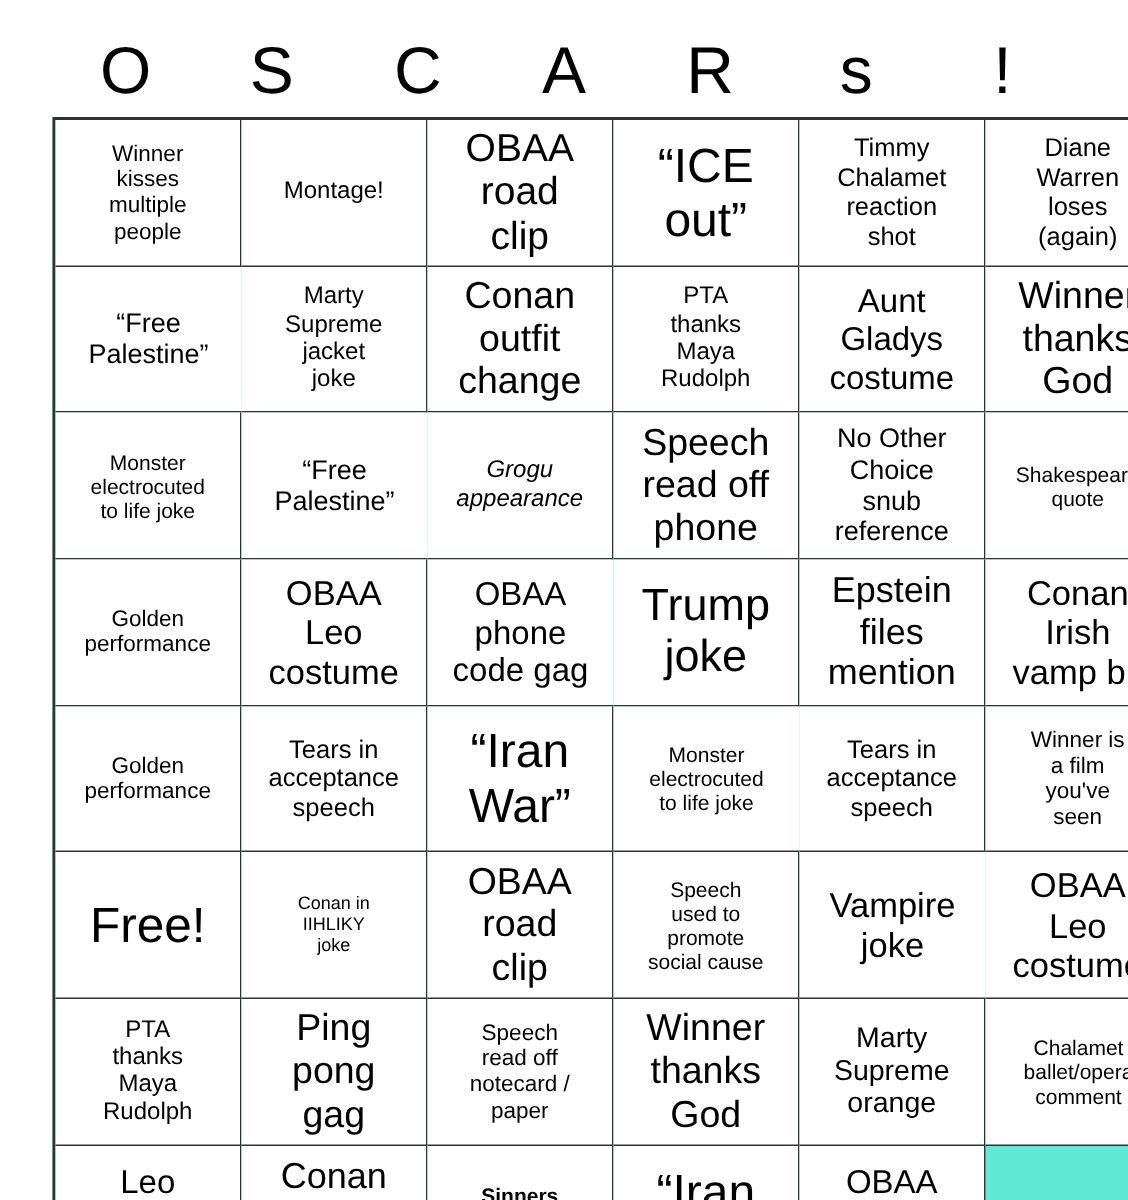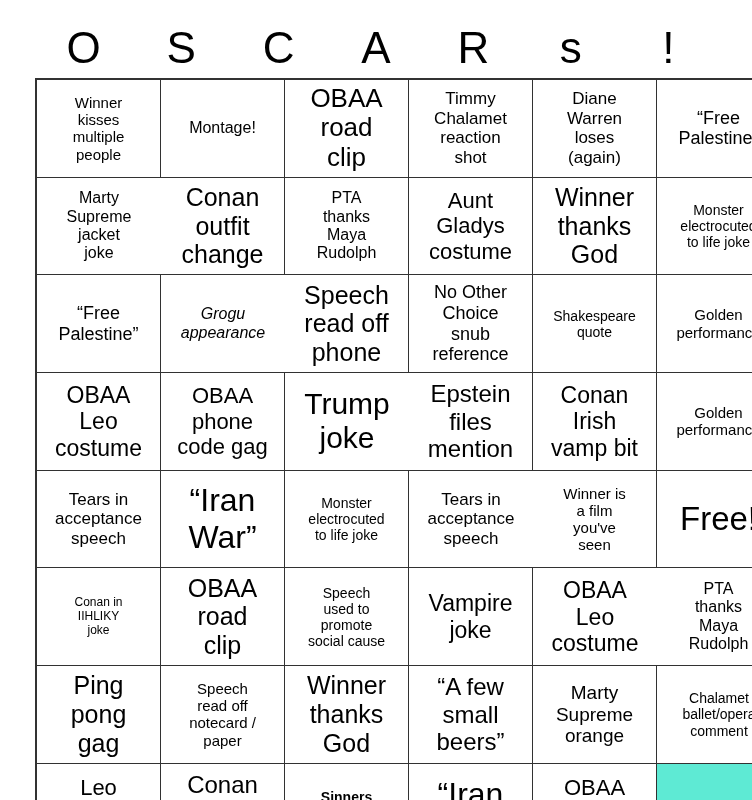--- a/index.html
+++ b/index.html
@@ -80,20 +80,22 @@
 
     <div class="board">
         <div class="cell" style="font-size: 15px;">Winner
 kisses
 multiple
 people</div>
         <div class="cell" style="font-size: 16px;">Montage!</div>
         <div class="cell" style="font-size: 26px;">OBAA
 road
 clip</div>
+        <div class="cell" style="font-size: 32px;">“ICE
+out”</div>
         <div class="cell" style="font-size: 17px;">Timmy
 Chalamet
 reaction
 shot</div>
         <div class="cell" style="font-size: 17px;">Diane
 Warren
 loses
 (again)</div>
         <div class="cell" style="font-size: 18px;">“Free
 Palestine”</div>
@@ -186,23 +188,20 @@
         <div class="cell" style="font-size: 25px;">Ping
 pong
 gag</div>
         <div class="cell" style="font-size: 15px;">Speech
 read off
 notecard /
 paper</div>
         <div class="cell" style="font-size: 25px;">Winner
 thanks
 God</div>
-        <div class="cell" style="font-size: 24px;">“A few
-small
-beers”</div>
         <div class="cell" style="font-size: 19px;">Marty
 Supreme
 orange</div>
         <div class="cell" style="font-size: 14px;">Chalamet
 ballet/opera
 comment</div>
         <div class="cell" style="font-size: 22px;">Leo
 reaction
 shot</div>
         <div class="cell" style="font-size: 24px;">Conan

